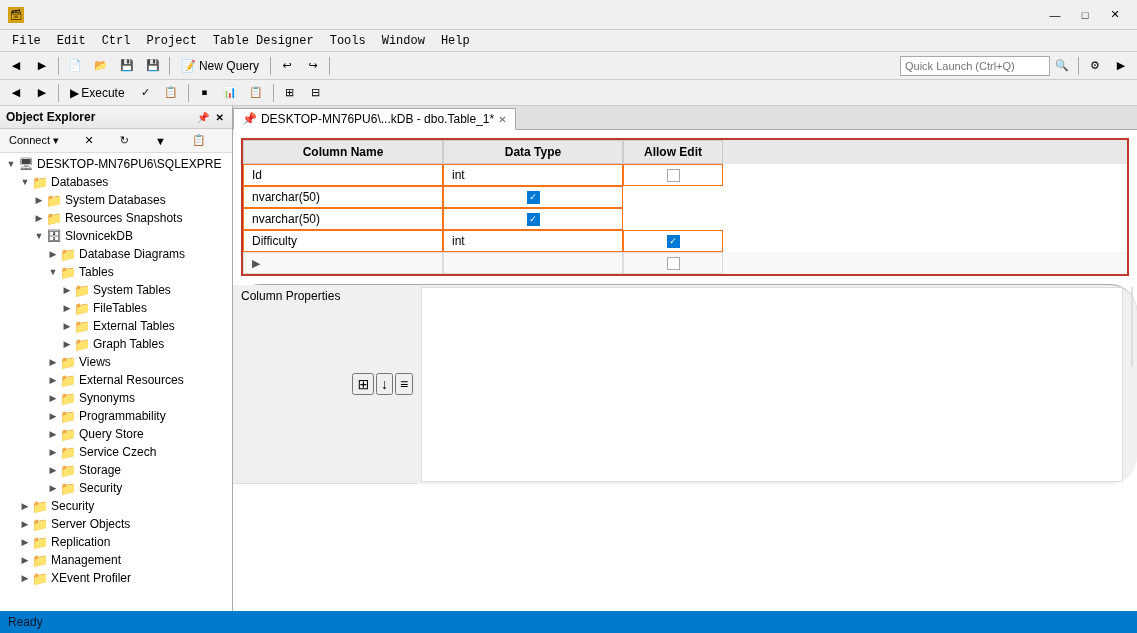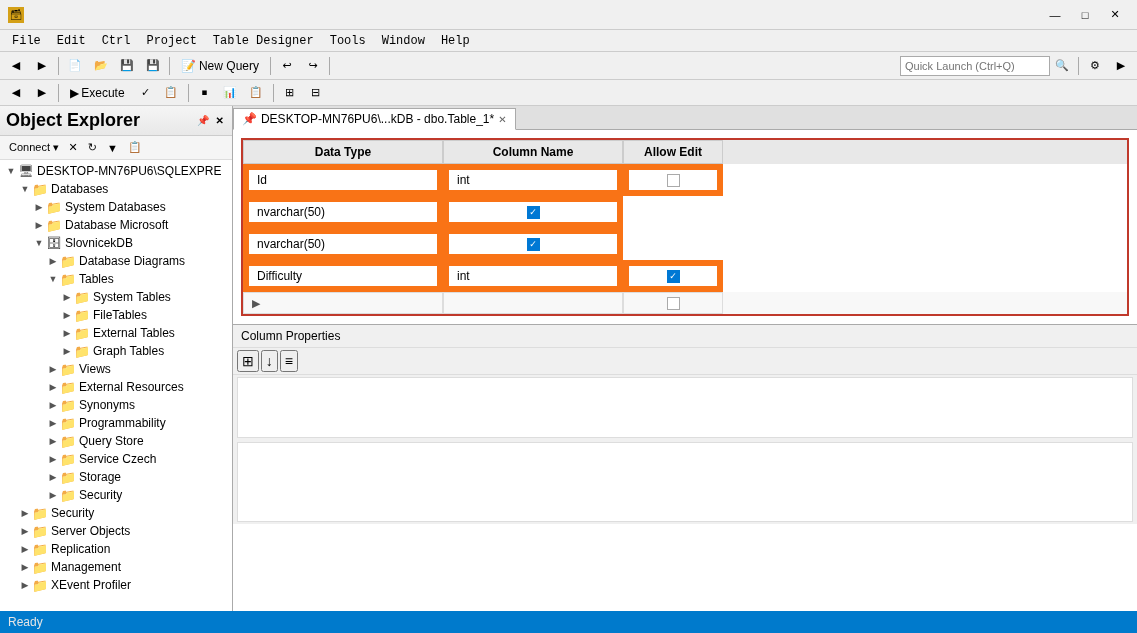--- a/index.html
+++ b/index.html
@@ -117,28 +117,28 @@
     .oe-header {
       background: linear-gradient(to bottom, #f5f5f5, #e8e8e8);
       padding: 4px 6px;
       font-weight: bold;
       font-size: 12px;
       border-bottom: 1px solid #ccc;
       display: flex;
       align-items: center;
       justify-content: space-between;
     }
-    .oe-header-title { font-size: 18px; }
+    .oe-header-title { font-size: 12px; }
     .oe-header-btns { display: flex; gap: 2px; }
     .oe-header-btn { font-size: 10px; cursor: pointer; padding: 1px 2px; }
 
     .oe-toolbar {
       background: #f5f5f5;
       padding: 2px 4px;
-      display: flex; align-items: center; gap: 0;
+      display: flex; align-items: center; gap: 16px;
       border-bottom: 1px solid #ddd;
     }
     .oe-tb-btn {
       padding: 2px 4px;
       border: 1px solid transparent;
       background: transparent;
       cursor: pointer;
       font-size: 11px;
     }
 
@@ -233,21 +233,21 @@
       font-size: 12px;
       border: 1px solid #ccc;
       text-align: center;
     }
     .grid-row {
       display: grid;
       grid-template-columns: 200px 180px 100px;
     }
     .grid-cell {
       padding: 3px 8px;
-      border: 6px solid #f97316;
+      border: 1px solid #f97316;
       font-size: 12px;
       min-height: 22px;
       display: flex;
       align-items: center;
     }
     .new-row {
       display: grid;
       grid-template-columns: 200px 180px 100px;
       background: #f8f8f8;
     }
@@ -261,21 +261,21 @@
     .cb-checked { width: 13px; height: 13px; border: 1px solid #0078d4; background: #0078d4; display: flex; align-items: center; justify-content: center; }
     .cb-checked::after { content: '✓'; color: white; font-size: 9px; }
     .cb-unchecked { width: 13px; height: 13px; border: 1px solid #aaa; background: white; }
 
     
     .column-props {
       border-top: 1px solid #aaa;
       background: #f0f0f0;
       height: 200px;
       display: flex;
-      flex-direction: column;
+      border-radius: 27px;
     }
     .cp-header {
       padding: 4px 8px;
       font-size: 12px;
       font-weight: normal;
       background: #f0f0f0;
       border-bottom: 1px solid #ddd;
     }
     .cp-toolbar {
       display: flex; align-items: center; gap: 2px;
@@ -297,21 +297,21 @@
       margin: 2px 4px;
     }
 
     
     .status-bar {
       background: #007acc;
       height: 22px;
       display: flex;
       align-items: center;
       padding: 0 8px;
-      color: #e5e5e5;
+      color: #0f172a;
       font-size: 12px;
     }
 
     
     ::-webkit-scrollbar { width: 8px; height: 8px; }
     ::-webkit-scrollbar-track { background: #f0f0f0; }
     ::-webkit-scrollbar-thumb { background: #aaa; }
   </style>
 </head>
 <body>
@@ -416,21 +416,21 @@
 
       <div class="tree-item" style="padding-left: 32px;">
         <span class="tree-expand">▶</span>
         <span class="tree-icon folder-icon">📁</span>
         <span class="tree-label">System Databases</span>
       </div>
 
       <div class="tree-item" style="padding-left: 32px;">
         <span class="tree-expand">▶</span>
         <span class="tree-icon folder-icon">📁</span>
-        <span class="tree-label">Database Microsoft</span>
+        <span class="tree-label">Resources Snapshots</span>
       </div>
 
       <div class="tree-item" style="padding-left: 32px;">
         <span class="tree-expand">▼</span>
         <span class="tree-icon">🗄</span>
         <span class="tree-label">SlovnicekDB</span>
       </div>
 
       <div class="tree-item" style="padding-left: 46px;">
         <span class="tree-expand">▶</span>
@@ -557,22 +557,22 @@
         <span>DESKTOP-MN76PU6\...kDB - dbo.Table_1*</span>
         <span class="tab-close">✕</span>
       </div>
     </div>
 
     <div class="designer-area">
 
       <div class="table-grid">
 
         <div class="grid-header">
+          <div class="grid-header-cell">Column Name</div>
           <div class="grid-header-cell">Data Type</div>
-          <div class="grid-header-cell">Column Name</div>
           <div class="grid-header-cell">Allow Edit</div>
         </div>
 
         <div class="grid-row">
           <div class="grid-cell">Id</div>
           <div class="grid-cell">int</div>
           <div class="grid-cell checkbox-cell">
             <div class="cb-unchecked"></div>
           </div>
         </div>

